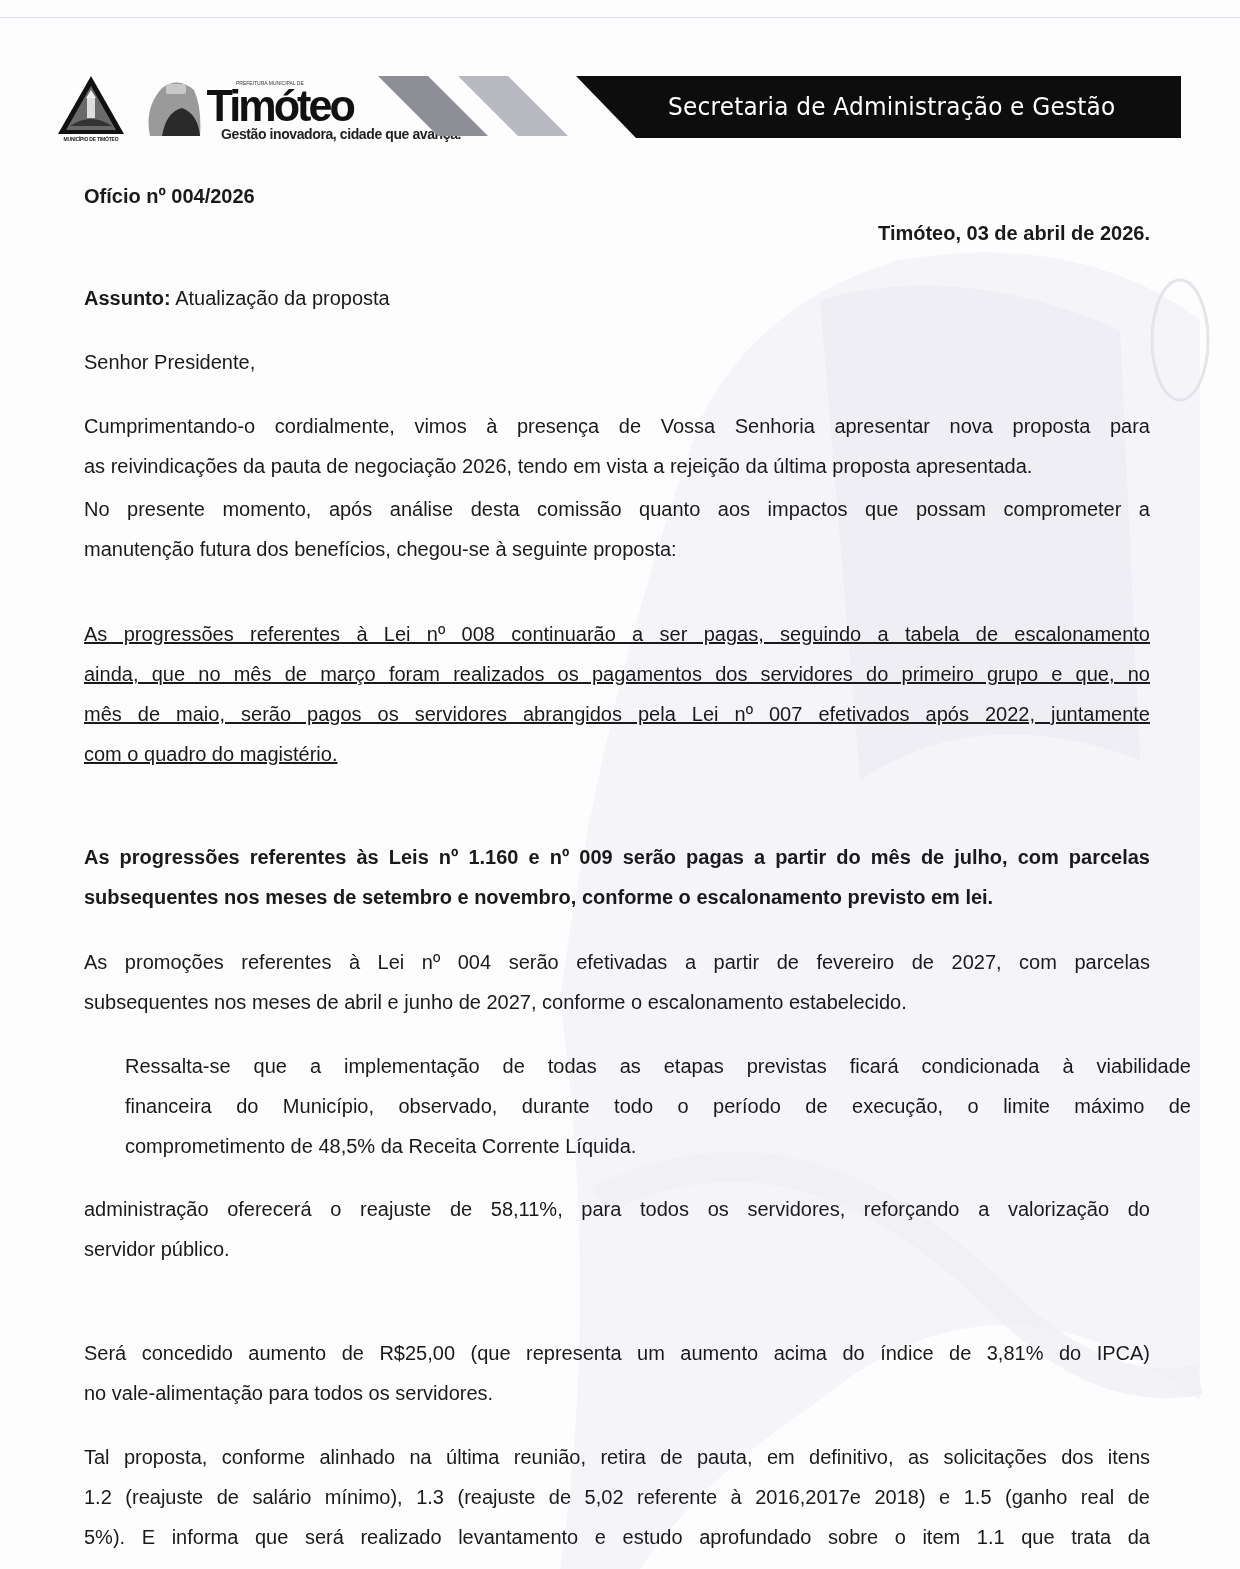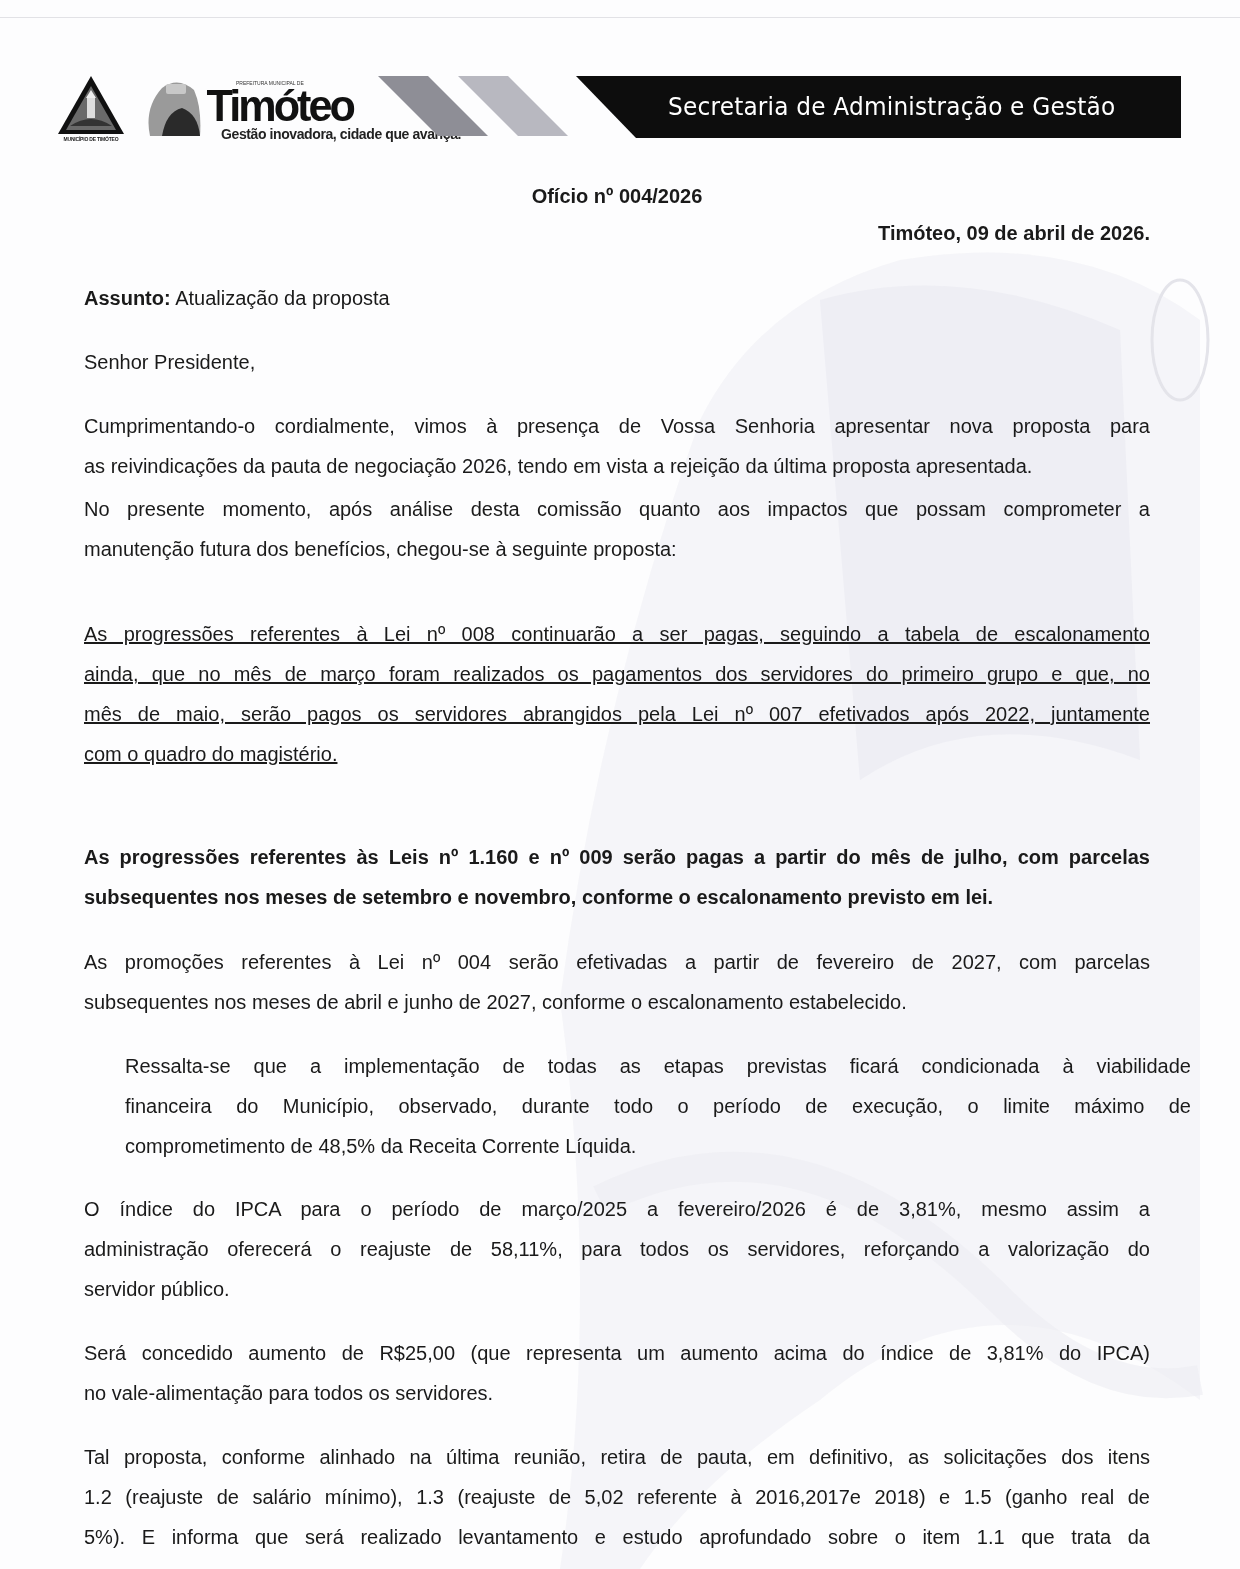--- a/index.html
+++ b/index.html
@@ -19,21 +19,21 @@
   .mascot { position: absolute; left: 86px; top: 4px; width: 66px; height: 62px; }
   .brand { position: absolute; left: 148px; top: 6px; }
   .brand-small { position: absolute; left: 32px; top: 0; font-size: 5px; color: #333; white-space: nowrap; }
   .brand-name { font-family: "Liberation Sans", sans-serif; font-weight: bold; font-size: 44px; letter-spacing: -3px; color: #111; line-height: 44px; display:block; margin-top: 4px; transform: scaleX(0.98); }
   .brand-tag { font-size: 14px; font-weight: bold; color: #222; letter-spacing: -0.4px; white-space: nowrap; margin-top: -2px; margin-left: 17px;}
   .stripes { position: absolute; left: 322px; top: 2px; width: 220px; height: 60px; }
   .banner { position: absolute; left: 480px; top: 2px; width: 645px; height: 62px; }
   .banner-text { position: absolute; left: 612px; top: 18px; color: #fff; font-size: 25px; font-family: "DejaVu Sans", sans-serif; letter-spacing: 0.2px; white-space: nowrap; transform: scaleX(0.93); transform-origin: left center; }
   
   .txt { position: absolute; left: 84px; width: 1066px; font-size: 20px; line-height: 40px; }
-  .bold { font-weight: bold; text-align: center; }
+  .bold { font-weight: bold; }
   .just { text-align: justify; text-align-last: auto; }
   .just .line { display: block; text-align: justify; text-align-last: justify; }
   .just .line.last { text-align-last: left; }
   .right { text-align: right; }
 </style>
 </head>
 <body>
 
 <div class="topline"></div>
 
@@ -71,21 +71,21 @@
     <polygon points="80,0 130,0 190,60 140,60" fill="#b8b8c0"></polygon>
   </svg>
 
   <svg class="banner" viewBox="0 0 645 62" preserveAspectRatio="none">
     <polygon points="40,0 645,0 645,62 100,62" fill="#0d0d0d"></polygon>
   </svg>
   <div class="banner-text">Secretaria de Administração e Gestão</div>
 </div>
 
 <div class="txt bold" style="top:176px;">Ofício nº 004/2026</div>
-<div class="txt bold right" style="top:213px;">Timóteo, 09 de abril de 2026.</div>
+<div class="txt bold right" style="top:213px;">Timóteo, 03 de abril de 2026.</div>
 
 <div class="txt" style="top:278px;">
   <span class="bold">Assunto:</span><span> Atualização da proposta</span>
 </div>
 
 <div class="txt" style="top:342px;">Senhor Presidente,</div>
 
 <div class="txt just" style="top:406px;">
   <span class="line">Cumprimentando-o cordialmente, vimos à presença de Vossa Senhoria apresentar nova proposta para</span>
   <span class="line last">as reivindicações da pauta de negociação 2026, tendo em vista a rejeição da última proposta apresentada.</span>
@@ -113,21 +113,20 @@
   <span class="line last">subsequentes nos meses de abril e junho de 2027, conforme o escalonamento estabelecido.</span>
 </div>
 
 <div class="txt just" style="top:1046px;margin-left:41px;">
   <span class="line">Ressalta-se que a implementação de todas as etapas previstas ficará condicionada à viabilidade</span>
   <span class="line">financeira do Município, observado, durante todo o período de execução, o limite máximo de</span>
   <span class="line last">comprometimento de 48,5% da Receita Corrente Líquida.</span>
 </div>
 
 <div class="txt just" style="top:1189px;">
-  <span class="line">O índice do IPCA para o período de março/2025 a fevereiro/2026 é de 3,81%, mesmo assim a</span>
   <span class="line">administração oferecerá o reajuste de 58,11%, para todos os servidores, reforçando a valorização do</span>
   <span class="line last">servidor público.</span>
 </div>
 
 <div class="txt just" style="top:1333px;">
   <span class="line">Será concedido aumento de R$25,00 (que representa um aumento acima do índice de 3,81% do IPCA)</span>
   <span class="line last">no vale-alimentação para todos os servidores.</span>
 </div>
 
 <div class="txt just" style="top:1437px;">

